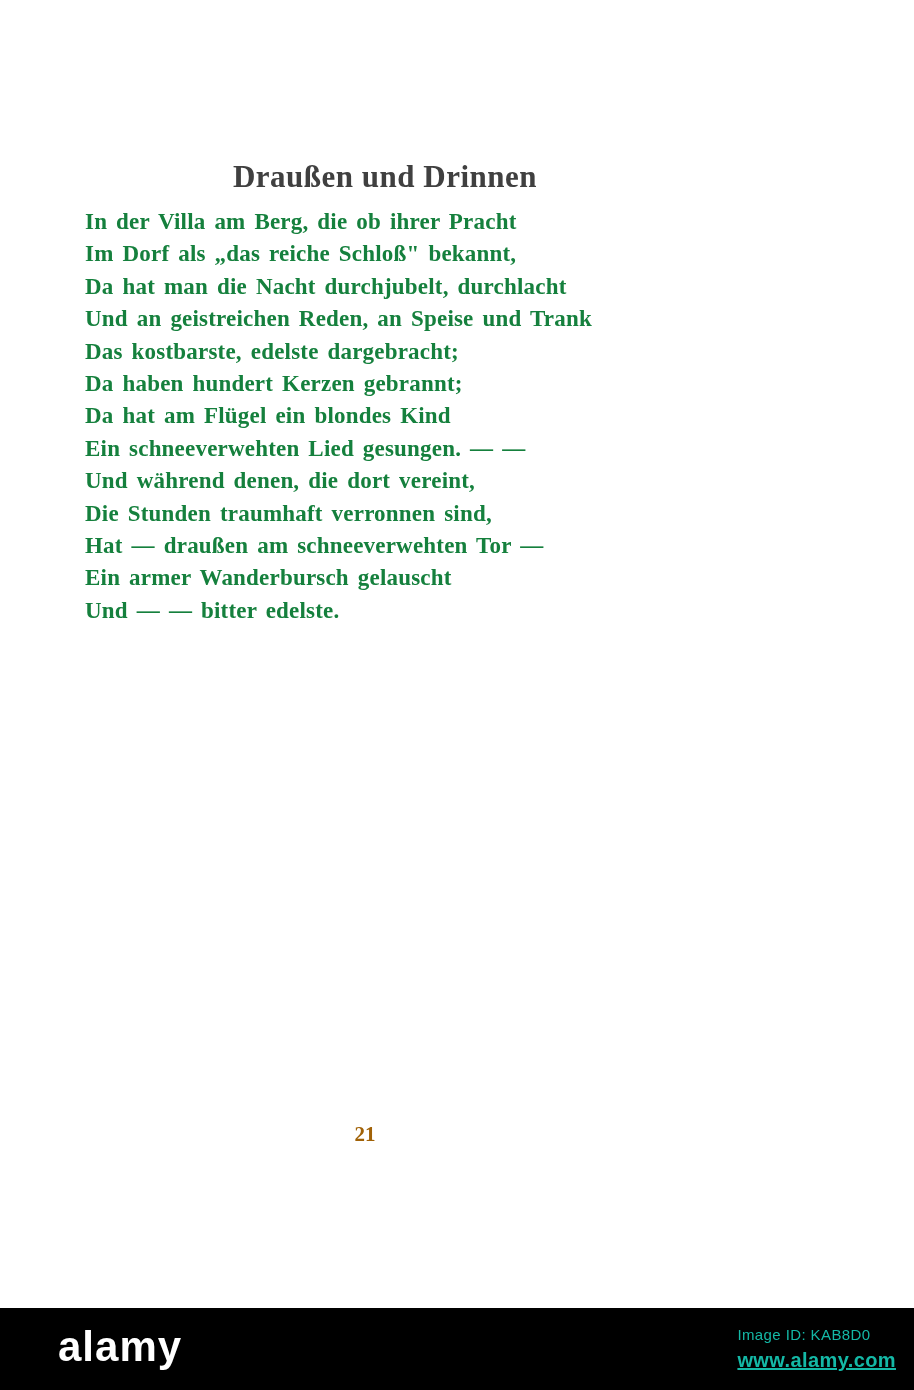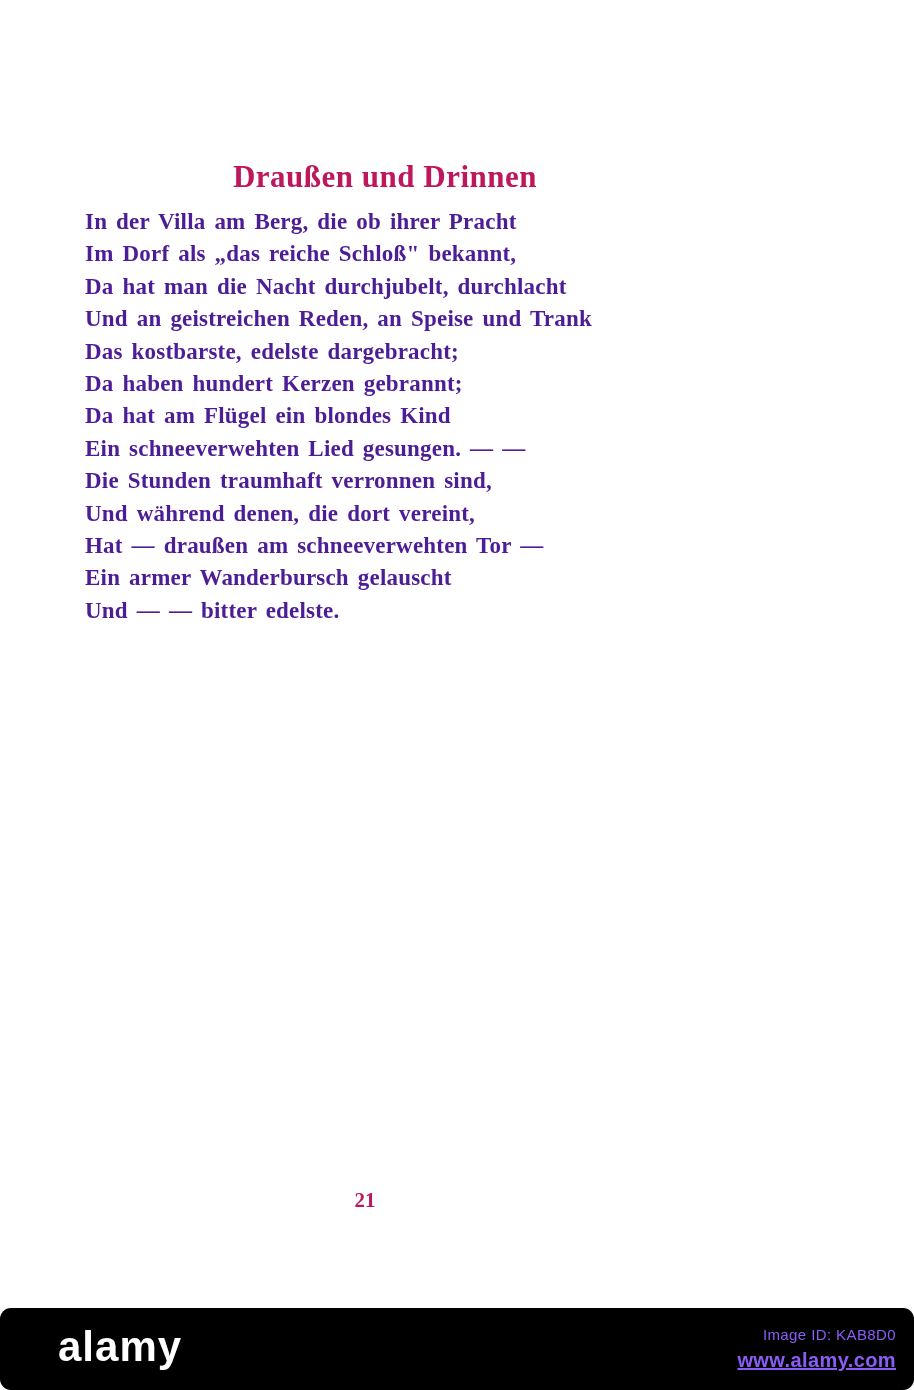--- a/index.html
+++ b/index.html
@@ -23,74 +23,72 @@
   }
   .poem-title {
     position: absolute;
     top: 138px;
     left: 85px;
     width: 600px;
     text-align: center;
     font-size: 31px;
     font-weight: bold;
     letter-spacing: 0.5px;
-    color: #be185d;
+    color: #404040;
   }
   .poem {
     position: absolute;
     top: 206px;
     left: 85px;
     width: 640px;
     font-size: 23px;
     font-weight: bold;
     line-height: 32.4px;
     letter-spacing: 0.2px;
     word-spacing: 3px;
-    color: #4c1d95;
+    color: #15803d;
   }
   .poem-line {
     white-space: nowrap;
   }
   .page-number {
     position: absolute;
-    top: 1188px;
+    top: 1122px;
     left: 85px;
     width: 560px;
     text-align: center;
     font-size: 21px;
     font-weight: bold;
-    color: #be185d;
+    color: #a16207;
   }
   .footer-bar {
     position: absolute;
     left: 0;
     bottom: 0;
     width: 914px;
     height: 82px;
     background: #000000;
     font-family: "Liberation Sans", "DejaVu Sans", sans-serif;
-    border-radius: 11px;
   }
   .alamy-logo {
     position: absolute;
     left: 58px;
     top: 50%;
     transform: translateY(-54%);
     color: #ffffff;
     font-size: 42px;
     font-weight: bold;
     letter-spacing: 1px;
   }
   .footer-right {
     position: absolute;
     right: 18px;
     top: 50%;
     transform: translateY(-50%);
-    text-align: right;
-    color: #8b5cf6;
+    color: #14b8a6;
   }
   .image-id {
     font-size: 15px;
     font-weight: normal;
     margin-bottom: 6px;
     letter-spacing: 0.4px;
   }
   .watermark-url {
     font-size: 20px;
     font-weight: bold;
@@ -109,22 +107,22 @@
 
     <div class="poem">
       <div class="poem-line">In der Villa am Berg, die ob ihrer Pracht</div>
       <div class="poem-line">Im Dorf als „das reiche Schloß" bekannt,</div>
       <div class="poem-line">Da hat man die Nacht durchjubelt, durchlacht</div>
       <div class="poem-line">Und an geistreichen Reden, an Speise und Trank</div>
       <div class="poem-line">Das kostbarste, edelste dargebracht;</div>
       <div class="poem-line">Da haben hundert Kerzen gebrannt;</div>
       <div class="poem-line">Da hat am Flügel ein blondes Kind</div>
       <div class="poem-line">Ein schneeverwehten Lied gesungen. — —</div>
+      <div class="poem-line">Und während denen, die dort vereint,</div>
       <div class="poem-line">Die Stunden traumhaft verronnen sind,</div>
-      <div class="poem-line">Und während denen, die dort vereint,</div>
       <div class="poem-line">Hat — draußen am schneeverwehten Tor —</div>
       <div class="poem-line">Ein armer Wanderbursch gelauscht</div>
       <div class="poem-line">Und — — bitter edelste.</div>
     </div>
 
     <div class="page-number">21</div>
 
   </div>
 
   <div class="footer-bar">

